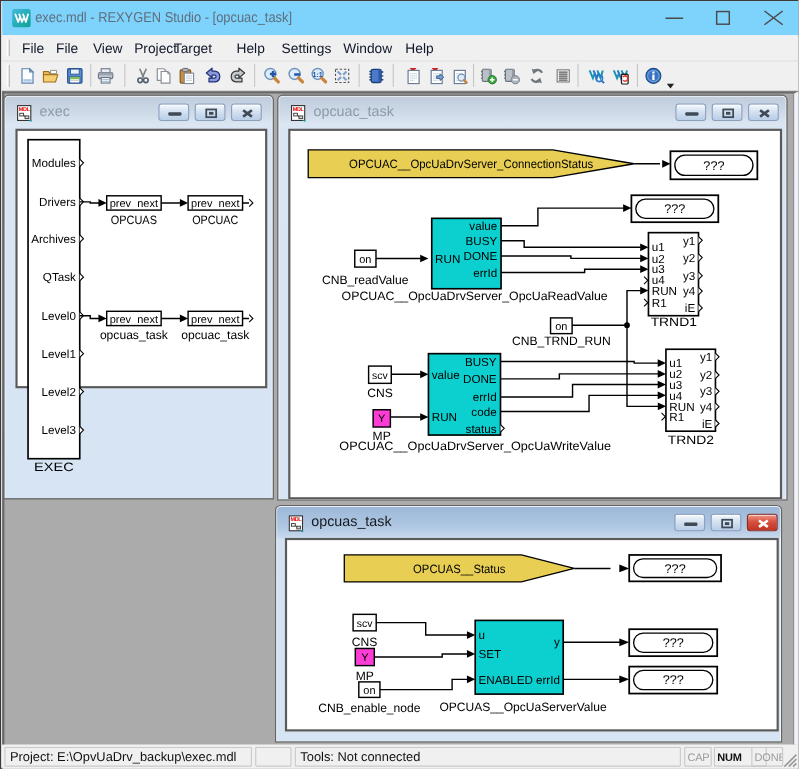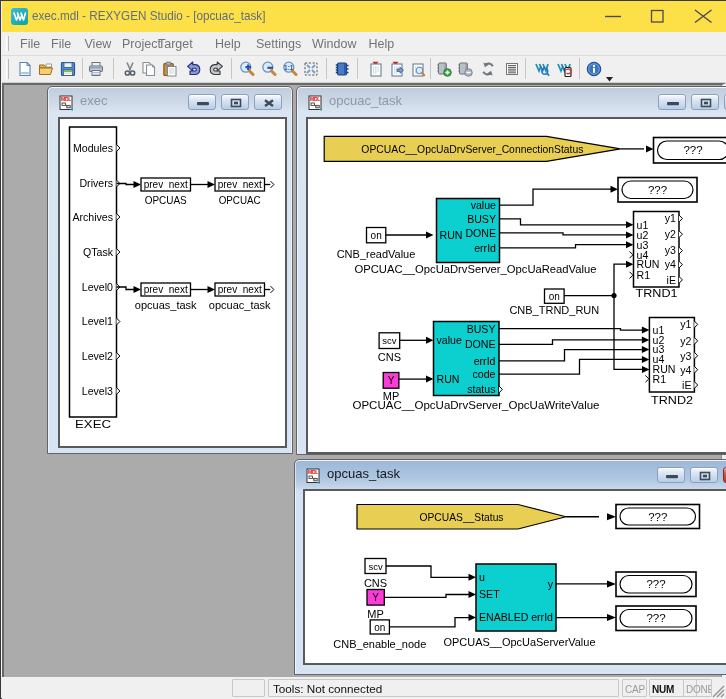--- a/index.html
+++ b/index.html
@@ -1,31 +1,31 @@
 <!DOCTYPE html>
 <html><head><meta charset="utf-8"><style>
 * { margin:0; padding:0; box-sizing:border-box; }
 html,body { width:726px; height:699px; overflow:hidden; font-family:"Liberation Sans", sans-serif; }
 #app { position:relative; width:726px; height:699px; background:#f0f0f0;
   border:1px solid #3a3a3a; }
-#tbar { position:absolute; left:1px; top:0; width:724px; height:31px; background:#fde047; }
+#tbar { position:absolute; left:1px; top:0; width:724px; height:31px; background:#7dd3fc; }
 #tbar .icon { position:absolute; left:9px; top:7px; }
 #tbar .ttl { position:absolute; left:30px; top:7px; font-size:13px; color:#5f6e7d; transform:scaleX(.9); transform-origin:0 50%; }
 .capbtn { position:absolute; top:0; }
 #menubar { position:absolute; left:1px; top:31px; width:724px; height:24px; background:#f0f0f0; border-bottom:1px solid #dcdcdc; }
-#menubar span { position:absolute; top:5px; font-size:12.5px; color:#737373; }
+#menubar span { position:absolute; top:5px; font-size:12.5px; color:#0f172a; }
 #toolbar { position:absolute; left:1px; top:55px; width:724px; height:27px; background:#f0f0f0; border-bottom:1px solid #cfcfcf; }
 .ti { position:absolute; top:5px; width:16px; height:16px; }
 .tsep { position:absolute; top:2px; width:1px; height:21px; background:#c6c6c6; }
 .grip { position:absolute; width:3px; border-left:1px solid #fff; border-right:1px solid #b8b8b8; }
 #mdi { position:absolute; left:1px; top:82px; width:724px; height:594px; background:#ababab;
   border-top:2px solid #696969; border-left:2px solid #696969; border-right:4px solid #eef2f6; box-shadow:inset -1px 0 0 #8a8a8a; }
 .cwin { position:absolute; border:1px solid #646464; border-radius:5px 5px 0 0;
   background:linear-gradient(#bfccdc, #ccd8e6 14px, #dbe6f2 26px, #d8e5f3 30px, #d6e4f3);
-  box-shadow:inset 0 1px 0 rgba(255,255,255,.8), inset 1px 0 0 rgba(255,255,255,.55), inset -1px 0 0 rgba(255,255,255,.55);margin-left:44px; }
+  box-shadow:inset 0 1px 0 rgba(255,255,255,.8), inset 1px 0 0 rgba(255,255,255,.55), inset -1px 0 0 rgba(255,255,255,.55); }
 .cwin.act { background:linear-gradient(#9cb8d8, #aec6e1 18px, #c2d4ea 27px, #d3e2f2 31px, #d6e4f3); }
 .ticon { position:absolute; left:11px; top:8px; }
 .wtitle-i { position:absolute; left:32px; top:6px; font-size:13px; color:#8c99a7; }
 .wtitle-a { position:absolute; left:32px; top:6px; font-size:13px; color:#16191d; }
 .wb, .wbr { position:absolute; width:28px; height:16px; border-radius:3px; }
 .wb { border:1px solid #8ba0bd; background:linear-gradient(#f5f9fd, #d5e2f1 45%, #b8cde7);
   box-shadow:inset 0 1px 0 #fff; }
 .wbr { border:1px solid #8b2b20; background:linear-gradient(#f0978a, #d8503e 45%, #c03424);
   box-shadow:inset 0 1px 0 rgba(255,255,255,.6); }
 .cv { position:absolute; background:#fff; border:2px solid #5a5a5a; }
@@ -230,21 +230,21 @@
 <div class="wb" style="left:140px;top:7px"><svg width="28" height="16" viewBox="0 0 28 16">
           <rect x="8" y="7" width="12" height="3.2" rx="1" fill="#3f4a56"></rect>
         </svg></div>
       <div class="wb" style="left:173px;top:7px"><svg width="28" height="16" viewBox="0 0 28 16">
           <rect x="9.5" y="4.5" width="9" height="7" fill="none" stroke="#3f4a56" stroke-width="1.6"></rect>
           <rect x="12" y="6.7" width="4" height="2.6" fill="#3f4a56"></rect>
         </svg></div>
       <div class="wb" style="left:206px;top:7px"><svg width="28" height="16" viewBox="0 0 28 16">
           <path d="M10 5.2 L18 11 M18 5.2 L10 11" stroke="#3f4a56" stroke-width="2.4"></path>
         </svg></div>
-<div class="cv" style="left:9.5px;top:30px;width:229px;height:331px">
+<div class="cv" style="left:9.5px;top:30px;width:229px;height:236px">
 <svg width="225" height="327" viewBox="0 0 225 327" font-family="Liberation Sans">
           <rect x="9.5" y="8" width="47" height="290" fill="#fff" stroke="#000" stroke-width="1.5"></rect>
           <text x="53" y="32.8" text-anchor="end" font-size="10.6" font-weight="normal" fill="#000">Modules</text>
           <path d="M 56.5,25.6 L 59.9,29 L 56.5,32.4" fill="#fff" stroke="#000" stroke-width="1"></path>
           <text x="53" y="68.3" text-anchor="end" font-size="10.6" font-weight="normal" fill="#000">Drivers</text>
           <path d="M 56.5,61.1 L 59.9,64.5 L 56.5,67.9" fill="#fff" stroke="#000" stroke-width="1"></path>
           <text x="53" y="101.8" text-anchor="end" font-size="10.6" font-weight="normal" fill="#000">Archives</text>
           <path d="M 56.5,94.6 L 59.9,98 L 56.5,101.4" fill="#fff" stroke="#000" stroke-width="1"></path>
           <text x="53" y="136.8" text-anchor="end" font-size="10.6" font-weight="normal" fill="#000">QTask</text>
           <path d="M 56.5,129.6 L 59.9,133 L 56.5,136.4" fill="#fff" stroke="#000" stroke-width="1"></path>
@@ -473,20 +473,23 @@
           <polyline points="84.4,135.9 150,135.9 150,126.6 164,126.6" fill="none" stroke="#000" stroke-width="1.3"></polyline>
           <polygon points="171,126.6 163.5,123.1 163.5,130.1" fill="#000"></polygon>
           <polyline points="251,92.9 303,92.9" fill="none" stroke="#000" stroke-width="1.3"></polyline>
           <polygon points="311,92.9 302,89.4 302,96.4" fill="#000"></polygon>
           <polyline points="251,126.6 303,126.6" fill="none" stroke="#000" stroke-width="1.3"></polyline>
           <polygon points="311,126.6 302,123.1 302,130.1" fill="#000"></polygon>
         </svg>
 </div>
     </div>
 <div id="status">
+<div class="sp" style="left:2px;width:225px">
+        <div>Project: E:\OpvUaDrv_backup\exec.mdl</div>
+      </div>
 <div class="sp" style="left:230px;width:33px"></div>
 <div class="sp" style="left:266px;width:351px">
         <div>Tools: Not connected</div>
       </div>
 <div class="sp sps" style="left:620px;width:25px;color:#9a9a9a">
         <div>CAP</div>
       </div>
 <div class="sp sps" style="left:647px;width:48px;font-weight:bold">
         <div>NUM</div>
       </div>

